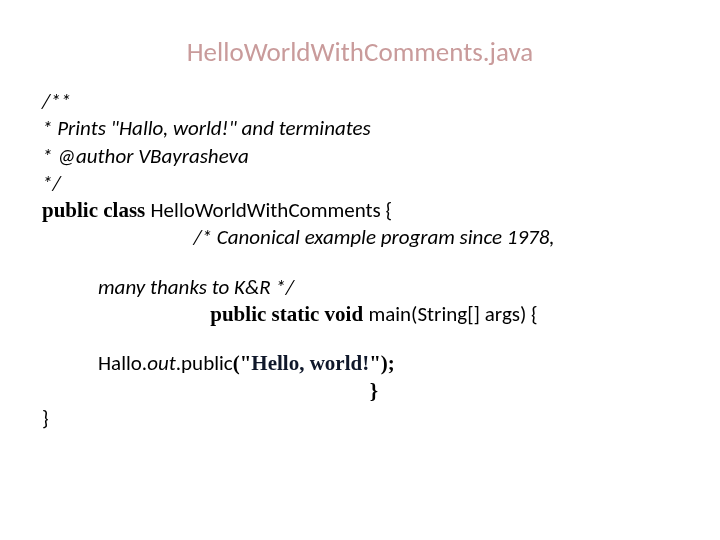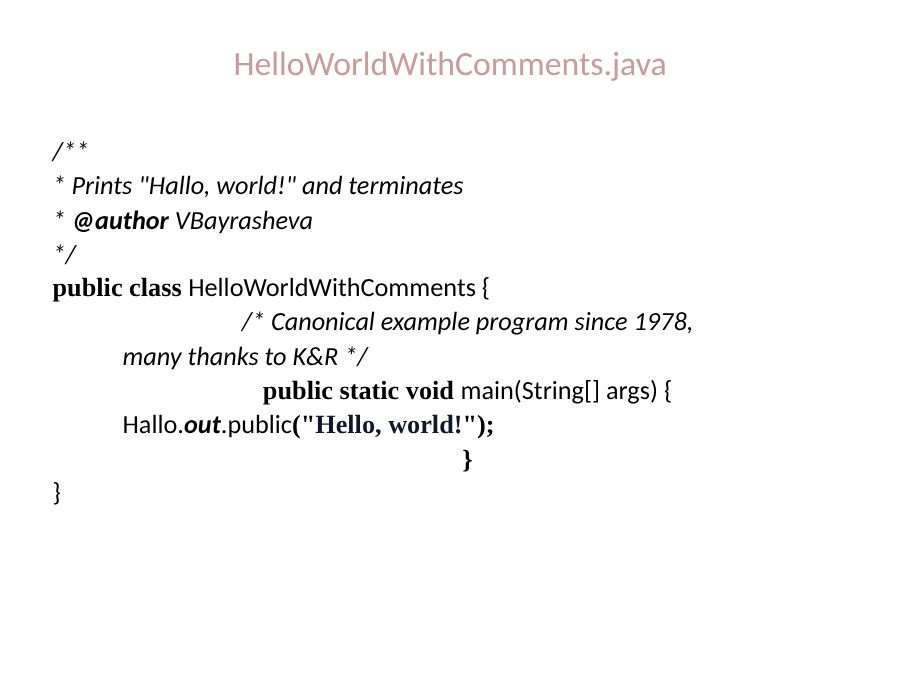--- a/index.html
+++ b/index.html
@@ -8,33 +8,33 @@
       height: 540px;
       background: white;
       font-family: Calibri, Arial, sans-serif;
       padding: 35px 42px;
     }
     .title {
       color: #c99b9b;
       font-size: 27px;
       text-align: center;
       font-weight: 400;
-      margin-bottom: 40px;
+      margin-bottom: 20px;
     }
     .code {
       font-size: 21px;
       line-height: 1.3;
       color: #000;
     }
     .italic { font-style: italic; }
     .bold { font-weight: bold; font-family: Liberation Serif, serif; }
-    .bold-italic { font-weight: bold; font-style: italic; }
+    .bold-italic { font-weight: normal; font-style: italic; }
     .blue { color: #0f172a; }
     .indent1 { padding-left: 28px; text-align: center; }
-    .indent2 { padding-left: 56px; }
+    .indent2 { padding-left: 56px; margin-top: 22px; }
   </style>
 </head>
 <body>
 
 <div class="title">HelloWorldWithComments.java</div>
 
 <div class="code">
   <div><span class="italic">/**</span></div>
   <div><span class="italic"> * Prints "Hallo, world!" and terminates</span></div>
   <div><span class="italic"> * </span><span class="bold-italic">@author</span><span class="italic"> VBayrasheva</span></div>

